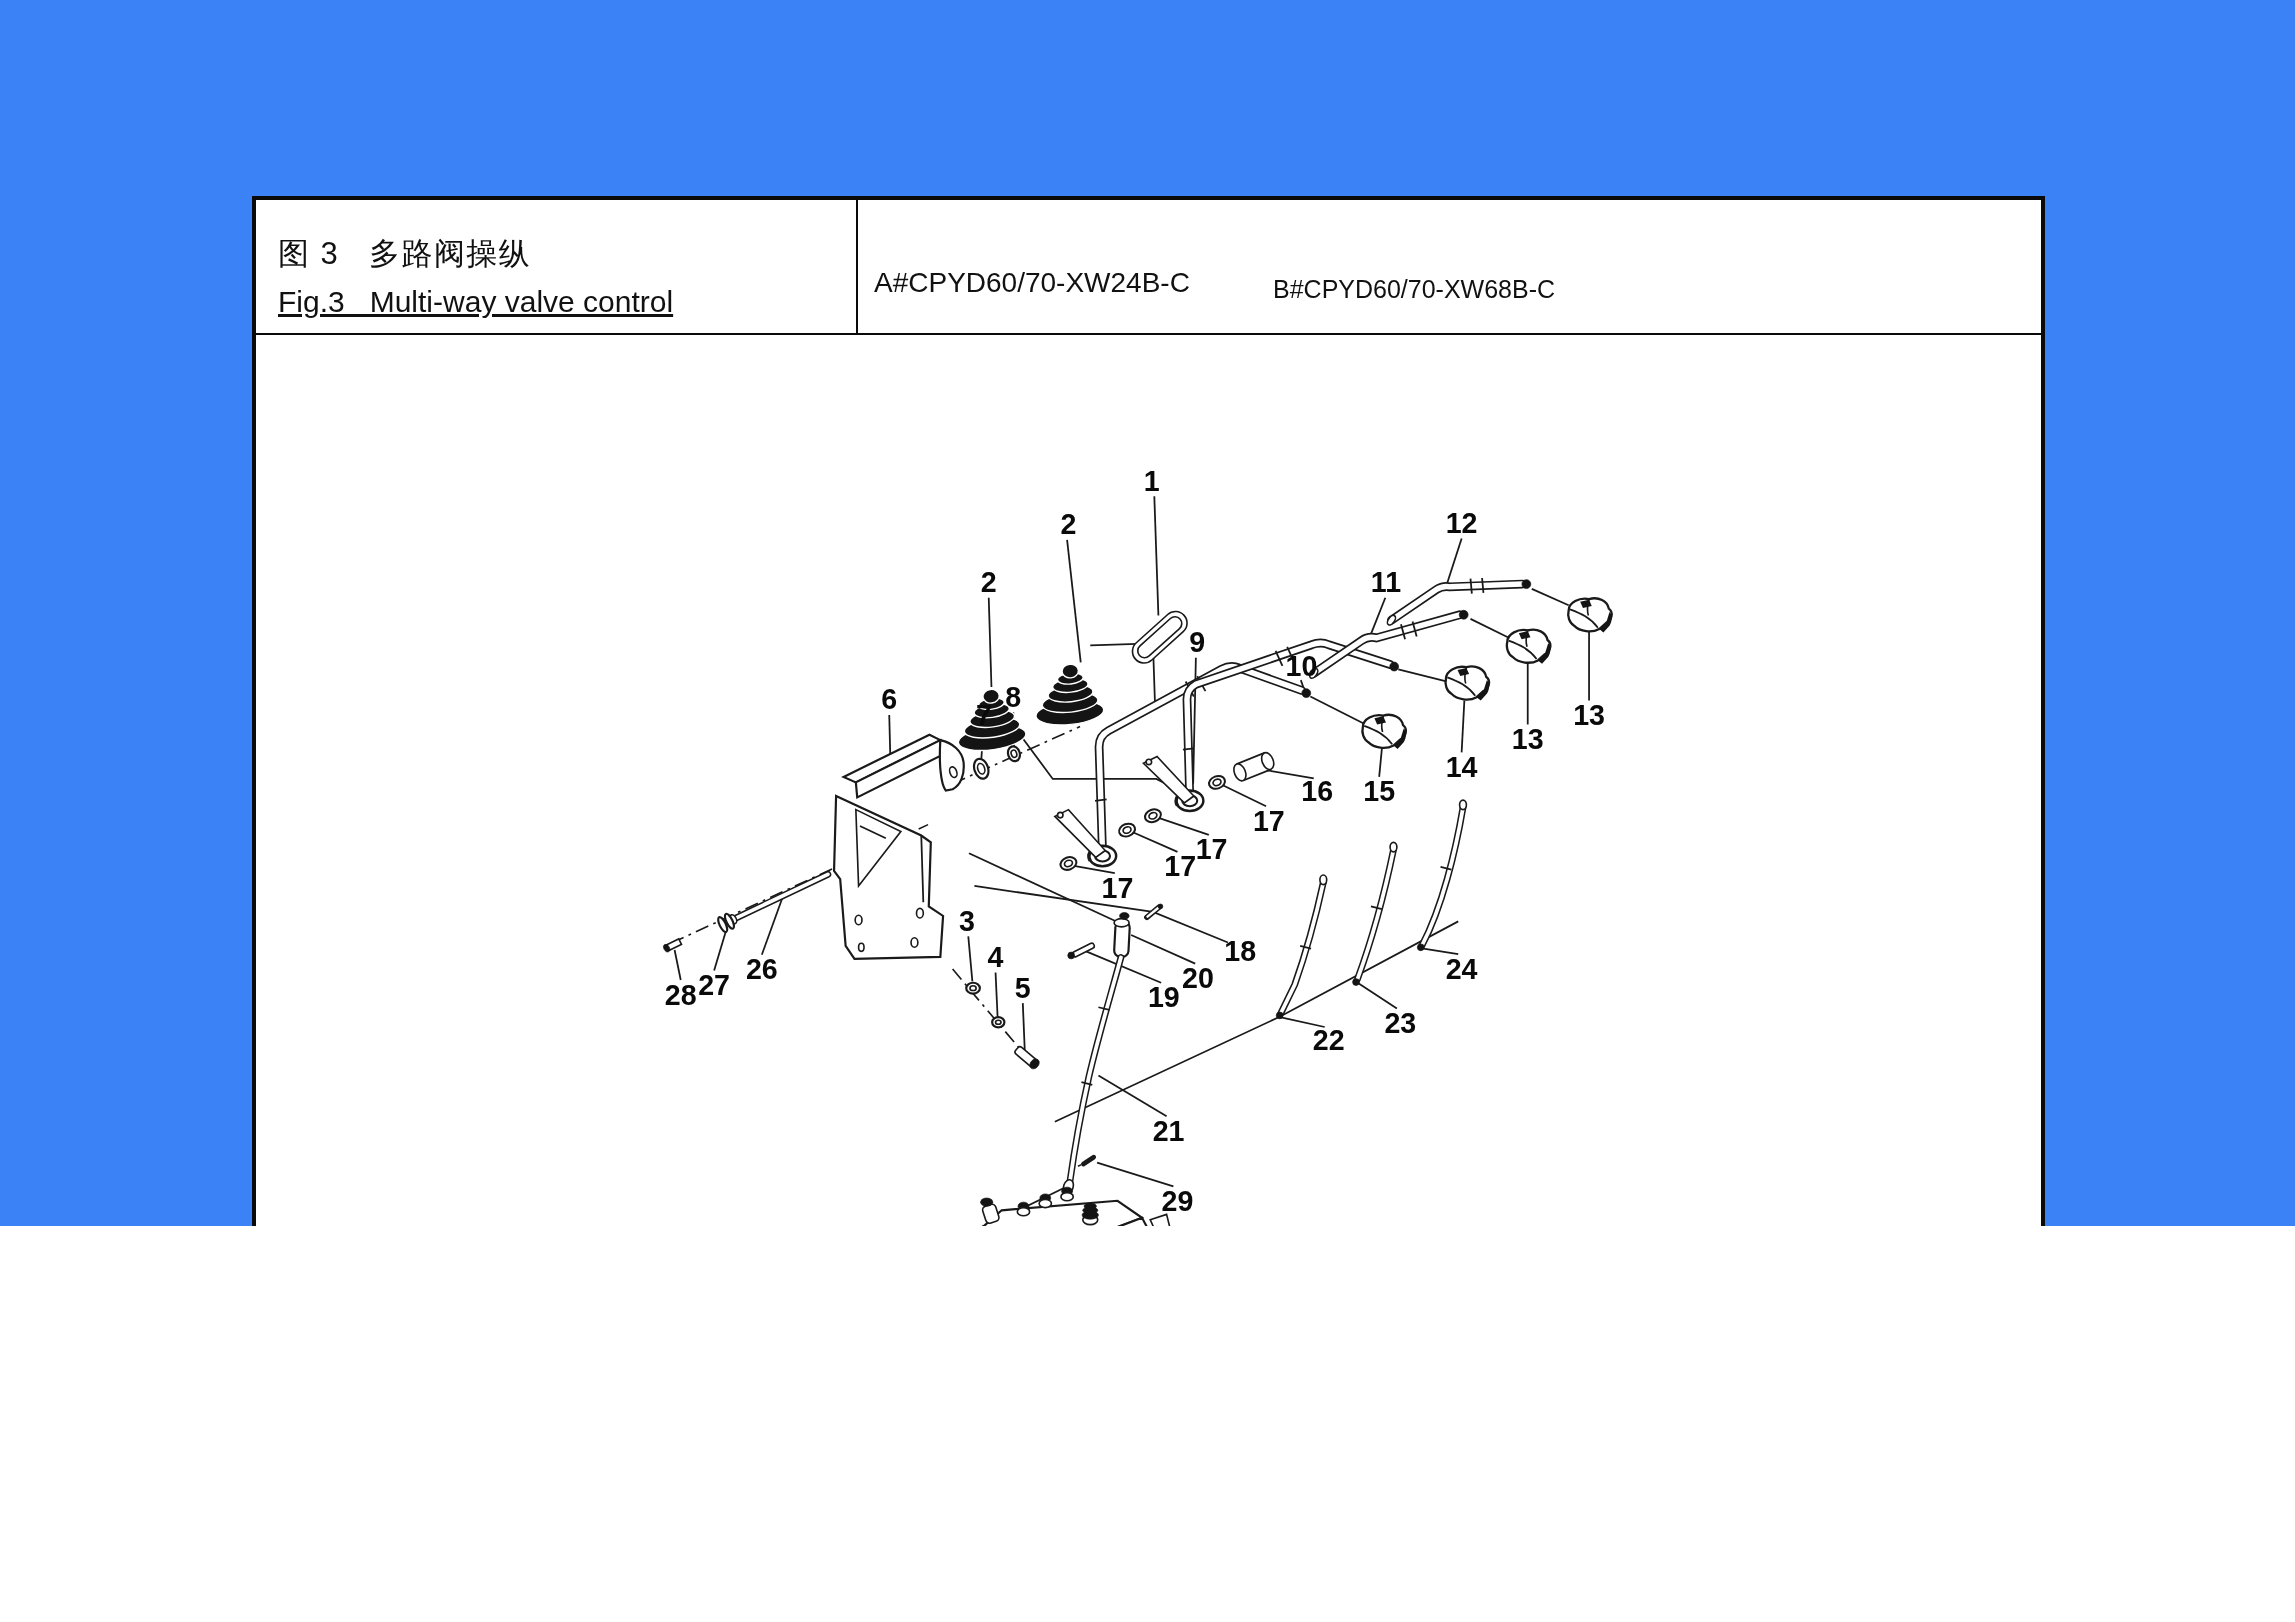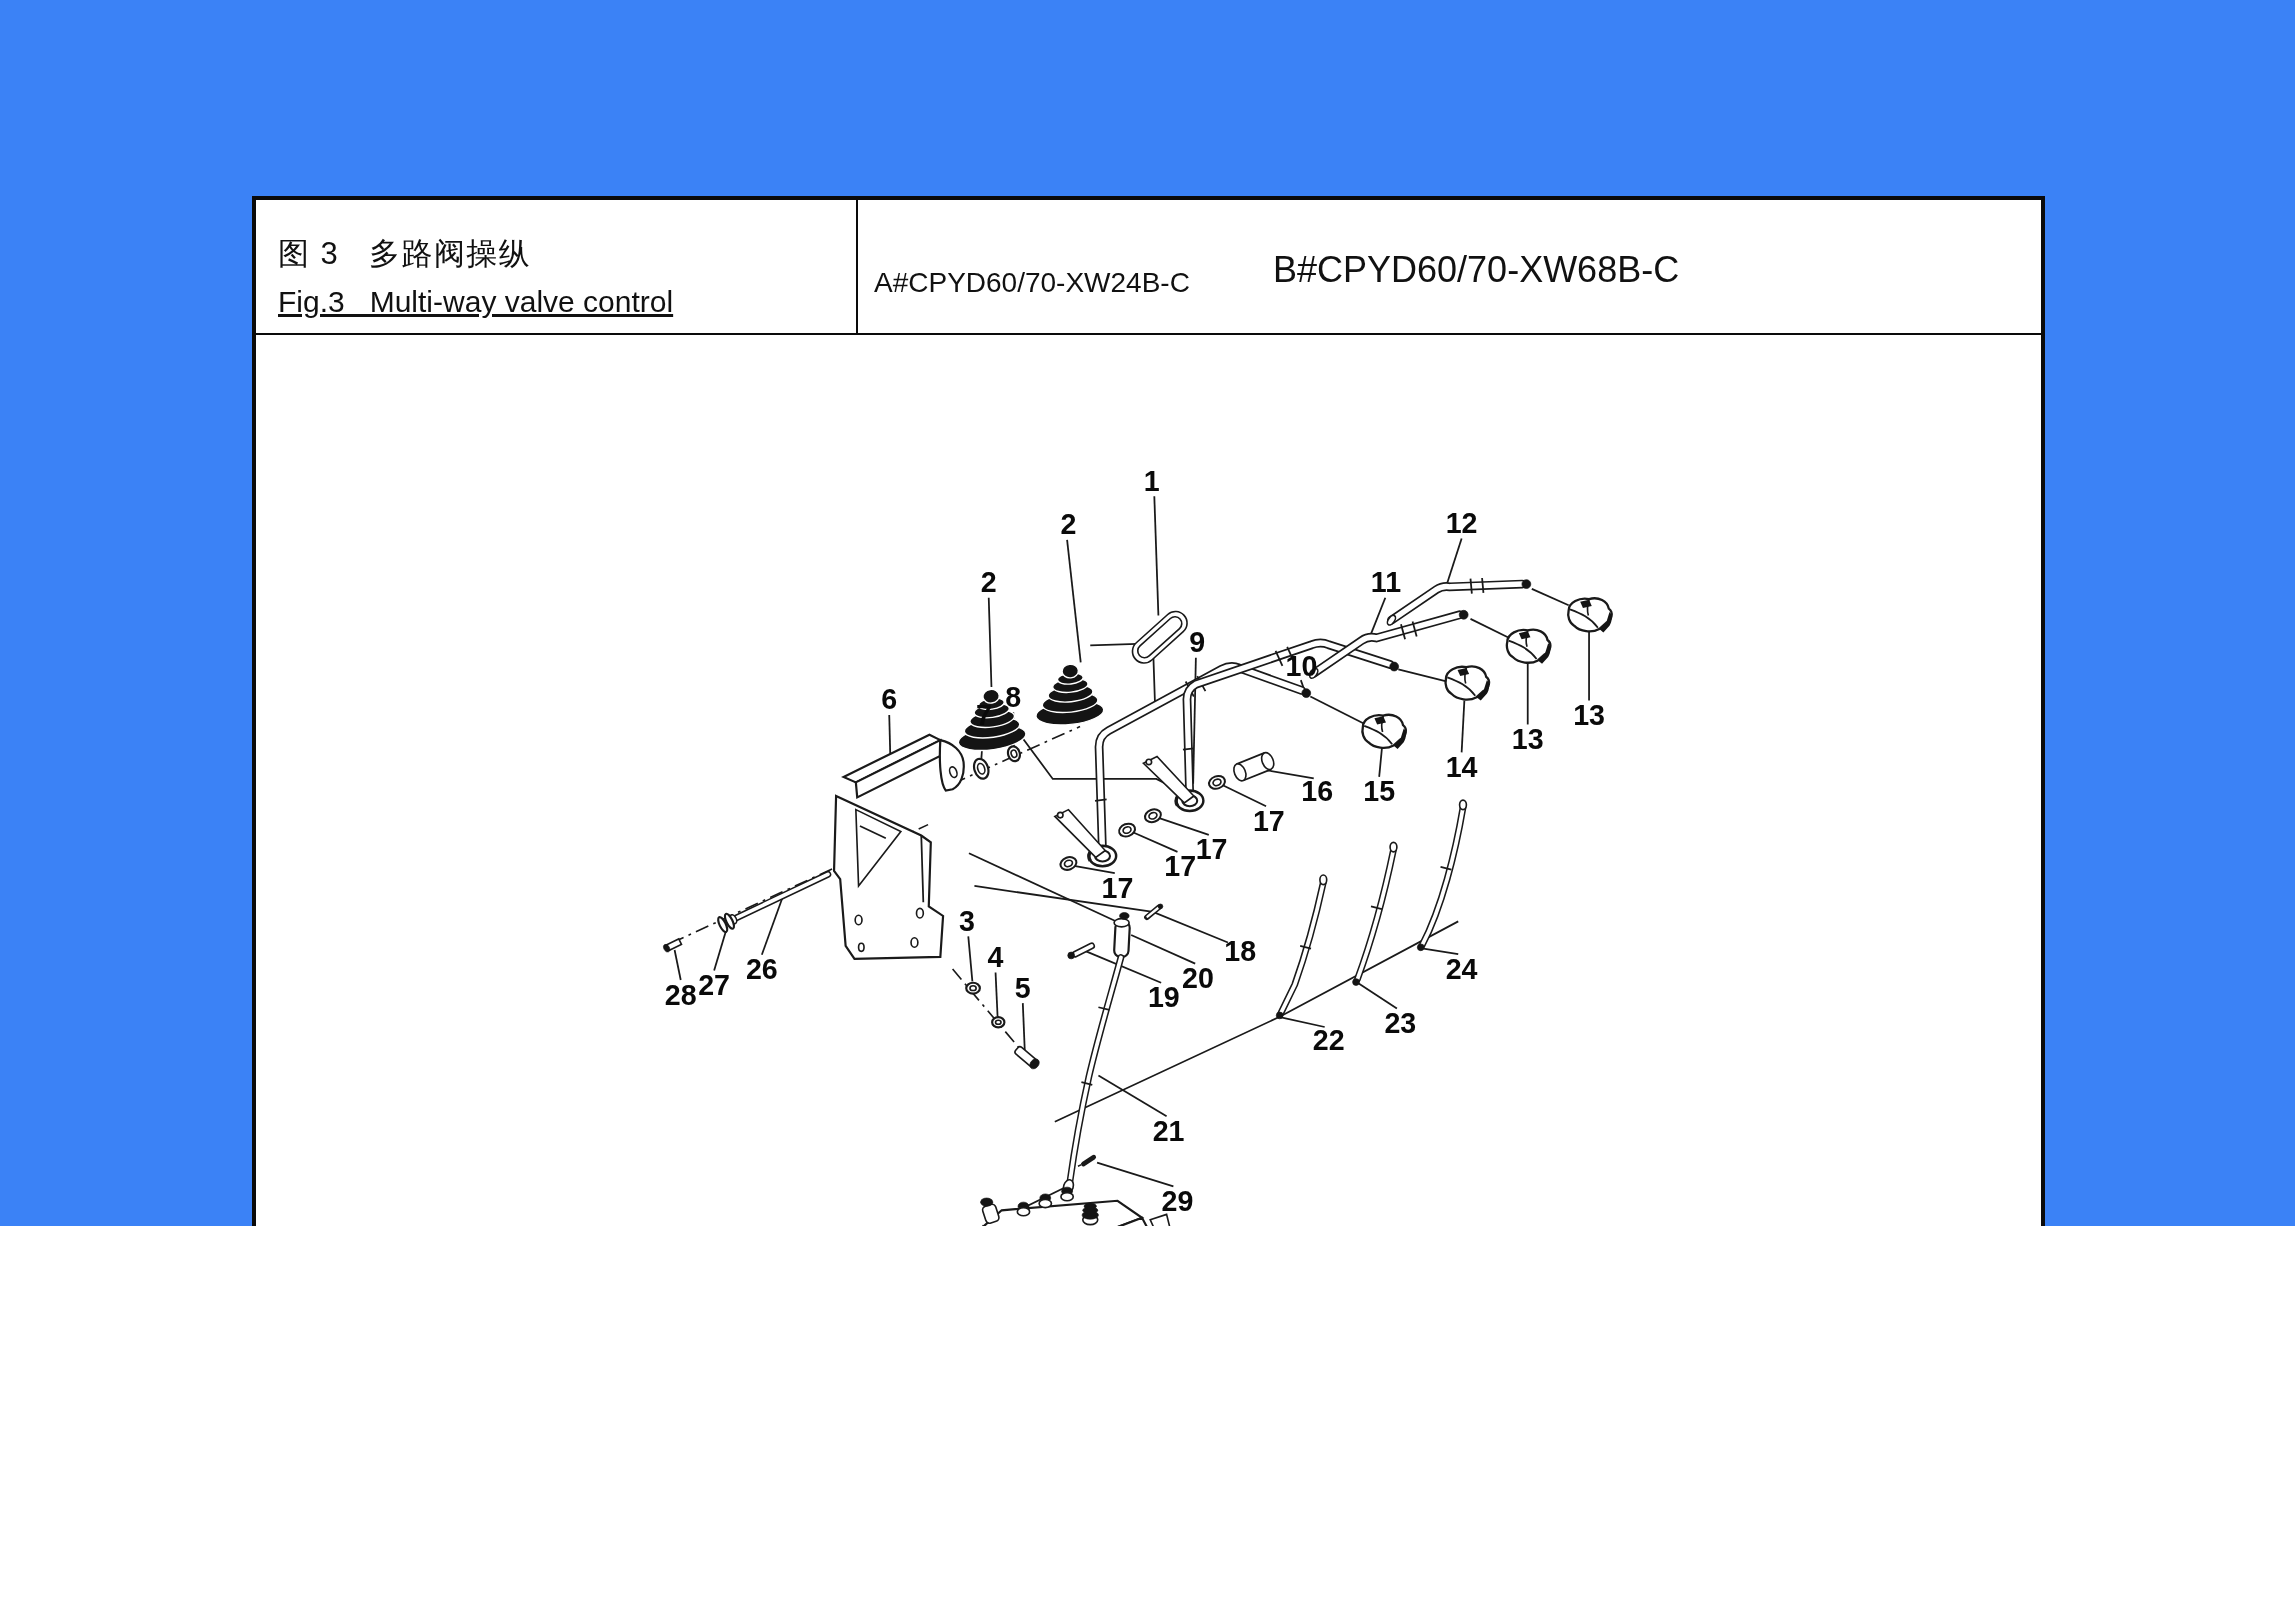--- a/index.html
+++ b/index.html
@@ -5,21 +5,21 @@
   html,body{margin:0;padding:0;background:#fff;}
   .page{position:relative;width:2295px;height:1226px;background:#3b82f6;
         font-family:"Liberation Sans",sans-serif;color:#111;overflow:hidden;padding-left:36px;}
   .frame{position:absolute;left:252px;top:196px;width:1793px;height:1204px;
          border:4.8px solid #0a0a0a;box-sizing:border-box;background:#fff;}
   .titleband-div{position:absolute;left:252px;top:333px;width:1793px;height:2px;background:#0a0a0a;}
   .title-vdiv{position:absolute;left:856px;top:196px;width:2px;height:138px;background:#0a0a0a;}
   .fig-cn{position:absolute;left:278px;top:233px;font-size:31px;letter-spacing:1.4px;white-space:pre;}
   .fig-en{position:absolute;left:278px;top:285px;font-size:30px;white-space:pre;text-decoration:underline;}
   .code-a{position:absolute;left:874px;top:267px;font-size:28px;}
-  .code-b{position:absolute;left:1273px;top:249px;font-size:36px;}
+  .code-b{position:absolute;left:1273px;top:275px;font-size:25px;}
   .pagenum{position:absolute;left:2086px;top:1494px;width:95px;text-align:right;font-size:29px;}
   svg{position:absolute;left:0;top:0;}
   .callout{font-family:"Liberation Sans",sans-serif;font-weight:bold;font-size:42px;
            text-anchor:middle;fill:#0a0a0a;}
   .ln{stroke:#1a1a1a;stroke-width:2.6;fill:none;}
   .dd{stroke:#1a1a1a;stroke-width:2.4;fill:none;stroke-dasharray:20 8 4 8;}
   .tubeO{stroke:#1a1a1a;stroke-width:13;fill:none;stroke-linecap:round;}
   .tubeI{stroke:#fff;stroke-width:8;fill:none;stroke-linecap:round;}
   .rodO{stroke:#1a1a1a;stroke-width:10;fill:none;stroke-linecap:round;}
   .rodI{stroke:#fff;stroke-width:5.5;fill:none;stroke-linecap:round;}

